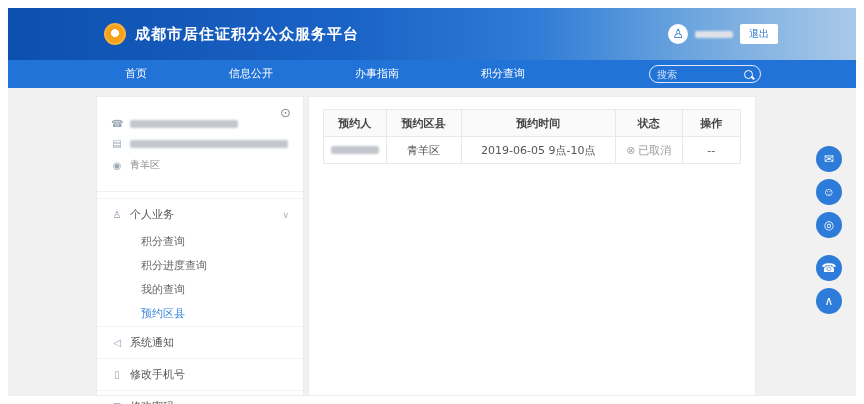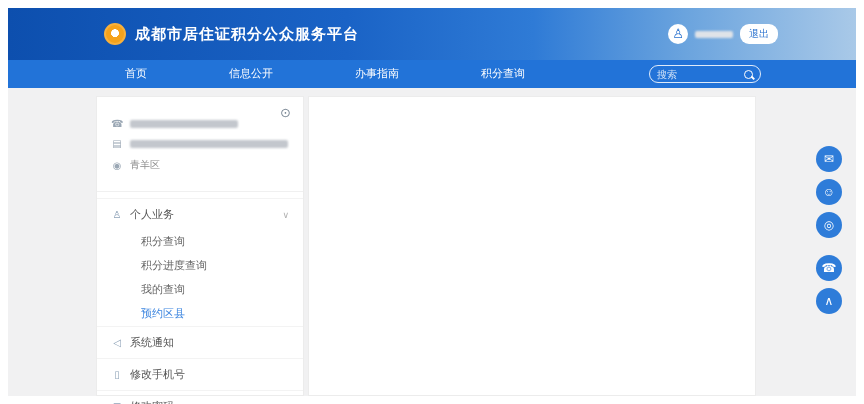--- a/index.html
+++ b/index.html
@@ -8,21 +8,21 @@
 
   
   .topbar { position:absolute; top:8px; left:8px; right:8px; height:52px;
     background:linear-gradient(90deg,#0d4fae 0%,#1a63c6 40%,#2f7bd6 62%,#6ba4de 80%,#a9c9e8 100%);
     display:flex; align-items:center; padding:0 18px; }
   .brand { display:flex; align-items:center; gap:9px; margin-left:78px; }
   .logo { width:22px; height:22px; border-radius:50%; background:radial-gradient(circle at 50% 45%,#ffffff 0 28%,#f5a21b 30% 100%); border:2px solid #f8b13c; }
   .site-title { color:#ffffff; font-size:15px; font-weight:bold; letter-spacing:1px; }
   .user-area { margin-left:auto; display:flex; align-items:center; gap:7px; margin-right:60px; }
   .avatar { width:20px; height:20px; border-radius:50%; background:#ffffff; color:#2a72cf; font-size:13px; line-height:20px; text-align:center; }
-  .logout-btn { background:#ffffff; color:#2a72cf; border:none; font-size:10px; padding:3px 9px; border-radius:9px; cursor:pointer; }
+  .logout-btn { background:#ffffff; color:#2a72cf; border:none; font-size:10px; padding:3px 9px; border-radius:2px; cursor:pointer; }
 
   
   .nav { position:absolute; top:60px; left:8px; right:8px; height:28px; background:#2273d8; display:flex; align-items:stretch; padding-left:100px;gap:48px; }
   .nav-item { color:#ffffff; font-size:11px; line-height:28px; padding:0 17px; text-decoration:none; cursor:pointer; }
   .nav-item.active { background:#0b4da6; }
   .search-box { margin-left:auto; margin-right:95px; align-self:center; display:flex; align-items:center; width:112px; height:18px; border:1px solid rgba(255,255,255,.85); border-radius:9px; padding:0 7px; }
   .search-input { flex:1; background:transparent; border:none; outline:none; color:#ffffff; font-size:10px; width:70px; }
   .search-input::placeholder { color:rgba(255,255,255,.8); }
   .mag { position:relative; width:9px; height:9px; border:1.5px solid #ffffff; border-radius:50%; cursor:pointer; }
   .mag::after { content:""; position:absolute; width:4px; height:1.5px; background:#ffffff; transform:rotate(45deg); right:-3px; bottom:-1px; }
@@ -136,20 +136,42 @@
         </div>
         <div class="menu-item">
           <span class="m-icon">⊠</span>
           <span>修改密码</span>
         </div>
 
       </div>
     </aside>
 
     <section class="content">
+      <table class="booking">
+        <thead>
+          <tr>
+            <th style="width:15%">预约人</th>
+            <th style="width:18%">预约区县</th>
+            <th style="width:37%">预约时间</th>
+            <th style="width:16%">状态</th>
+            <th style="width:14%">操作</th>
+          </tr>
+        </thead>
+        <tbody>
+          <tr>
+            <td><span class="masked w-row"></span></td>
+            <td>青羊区</td>
+            <td>2019-06-05  9点-10点</td>
+            <td class="status-cell">
+              <span class="status-ico">⊗</span><span>已取消</span>
+            </td>
+            <td>--</td>
+          </tr>
+        </tbody>
+      </table>
     </section>
 
     <div class="float-col">
       <button class="fab">✉</button>
       <button class="fab">☺</button>
       <button class="fab">◎</button>
       <button class="fab gap">☎</button>
       <button class="fab">∧</button>
     </div>
 

